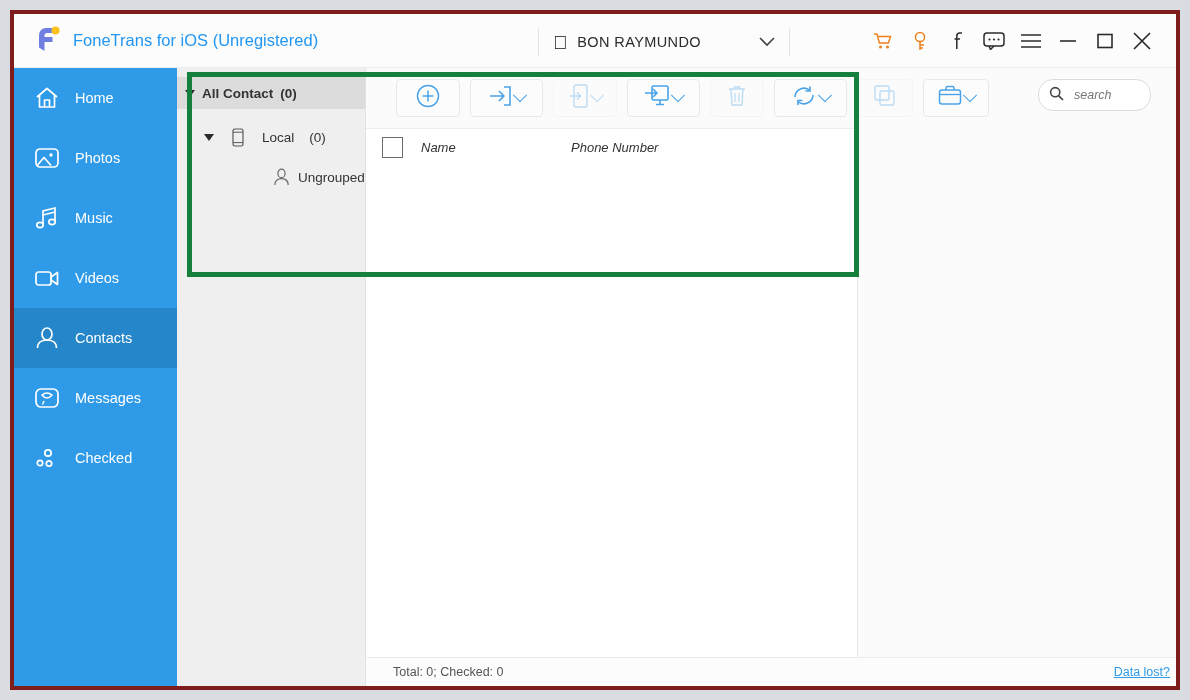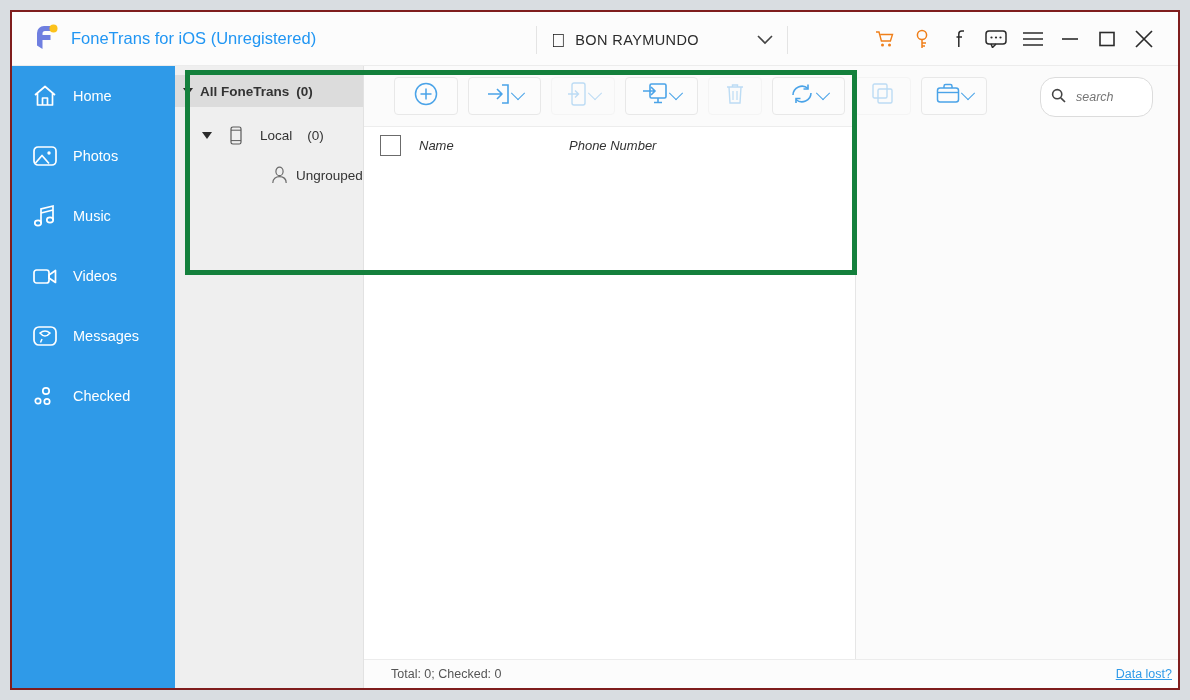--- a/index.html
+++ b/index.html
@@ -1,19 +1,19 @@
 <!DOCTYPE html>
 <html><head>
 <meta charset="utf-8">
 <style>
   html,body{margin:0;padding:0;background:#d9dde1;}
   body{width:1190px;height:700px;font-family:"Liberation Sans",sans-serif;overflow:hidden;}
 
   .window{position:absolute;left:10px;top:10px;width:1170px;height:680px;background:#fde047;
-          border:2px solid #7f1d1d;box-sizing:border-box;overflow:hidden;}
+          border:4px solid #7f1d1d;box-sizing:border-box;overflow:hidden;}
 
   
   .titlebar{position:absolute;left:0;top:0;width:100%;height:54px;background:#fcfcfc;
             border-bottom:1px solid #ececec;box-sizing:border-box;}
   .brand{position:absolute;left:20px;top:12px;display:flex;align-items:center;gap:11px;}
   .logo{width:28px;height:28px;position:relative;}
   .brand-name{font-size:16.5px;color:#2196f3;white-space:nowrap;}
 
   .device{position:absolute;left:524px;top:14px;width:252px;height:28px;display:flex;
           align-items:center;gap:10px;border-left:1px solid #e4e4e4;border-right:1px solid #e4e4e4;
@@ -47,21 +47,21 @@
   
   .content{position:absolute;left:352px;top:54px;right:0;bottom:0;background:#fbfbfb;}
   .toolbar{position:absolute;left:0;top:0;right:0;height:60px;background:#fbfbfb;}
   .tbtn{position:absolute;top:11px;height:38px;border:1px solid #e8e8e8;border-radius:4px;
         background:#fcfcfc;display:flex;align-items:center;justify-content:center;gap:3px;cursor:pointer;
         box-sizing:border-box;}
   .tbtn.disabled{opacity:.35;cursor:default;}
   .chev{width:9px;height:9px;border-right:1.6px solid #4aa3e8;border-bottom:1.6px solid #4aa3e8;
         transform:rotate(45deg) translate(-2px,-2px);}
 
-  .searchbox{position:absolute;right:25px;top:11px;width:113px;height:40px;border:1px solid #dcdcdc;
+  .searchbox{position:absolute;right:25px;top:11px;width:113px;height:32px;border:1px solid #dcdcdc;
              border-radius:15px;background:#fff;display:flex;align-items:center;padding:0 10px;
              box-sizing:border-box;gap:8px;}
   .searchbox input{border:0;outline:0;font-size:12.5px;font-style:italic;color:#999;width:100%;
                    background:transparent;font-family:"Liberation Sans",sans-serif;}
 
   
   .list{position:absolute;left:0;top:60px;width:492px;bottom:28px;background:#fff;
         border-right:1px solid #e6e6e6;box-sizing:border-box;}
   .list-head{height:36px;display:flex;align-items:center;border-bottom:1px solid #ededed;
              border-top:1px solid #ededed;font-style:italic;}
@@ -204,20 +204,29 @@
     <div class="nav-item">
       <span class="nav-ico">
         <svg width="26" height="24" viewBox="0 0 26 24">
             <rect x="2" y="6" width="15" height="13" rx="2.5" fill="none" stroke="#fff" stroke-width="1.7"></rect>
             <path d="M17 11 L23.5 6.5 V18.5 L17 14 Z" fill="none" stroke="#fff" stroke-width="1.7" stroke-linejoin="round"></path>
           </svg>
       </span>
       <span class="nav-label">Videos</span>
     </div>
 
+    <div class="nav-item active">
+      <span class="nav-ico">
+        <svg width="26" height="24" viewBox="0 0 26 24">
+            <ellipse cx="13" cy="8" rx="5" ry="6" fill="none" stroke="#fff" stroke-width="1.7"></ellipse>
+            <path d="M3.5 22 c0 -5.5 4.3 -8 9.5 -8 s9.5 2.5 9.5 8" fill="none" stroke="#fff" stroke-width="1.7"></path>
+          </svg>
+      </span>
+      <span class="nav-label">Contacts</span>
+    </div>
 
     <div class="nav-item">
       <span class="nav-ico">
         <svg width="26" height="24" viewBox="0 0 26 24">
             <rect x="2" y="3" width="22" height="18" rx="5" fill="none" stroke="#fff" stroke-width="1.7"></rect>
             <path d="M8 9 q5 -4 10 0 q-5 6 -10 0 Z" fill="none" stroke="#fff" stroke-width="1.5"></path>
             <path d="M10 15 l-1.5 3.5" fill="none" stroke="#fff" stroke-width="1.5"></path>
           </svg>
       </span>
       <span class="nav-label">Messages</span>
@@ -233,21 +242,21 @@
       </span>
       <span class="nav-label">Checked</span>
     </div>
 
   </div>
 
   <div class="tree">
 
     <div class="tree-row root">
       <span class="caret"></span>
-      <span>All FoneTrans</span>
+      <span>All Contact</span>
       <span class="cnt">(0)</span>
     </div>
 
     <div class="tree-row l1">
       <span class="caret"></span>
       <span class="tree-ico">
         <svg width="12" height="19" viewBox="0 0 12 19">
             <rect x="1" y="1" width="10" height="17" rx="1.8" fill="none" stroke="#5a5a5a" stroke-width="1.2"></rect>
             <path d="M1 4.2 h10 M1 14.6 h10" stroke="#5a5a5a" stroke-width="1"></path>
           </svg>

